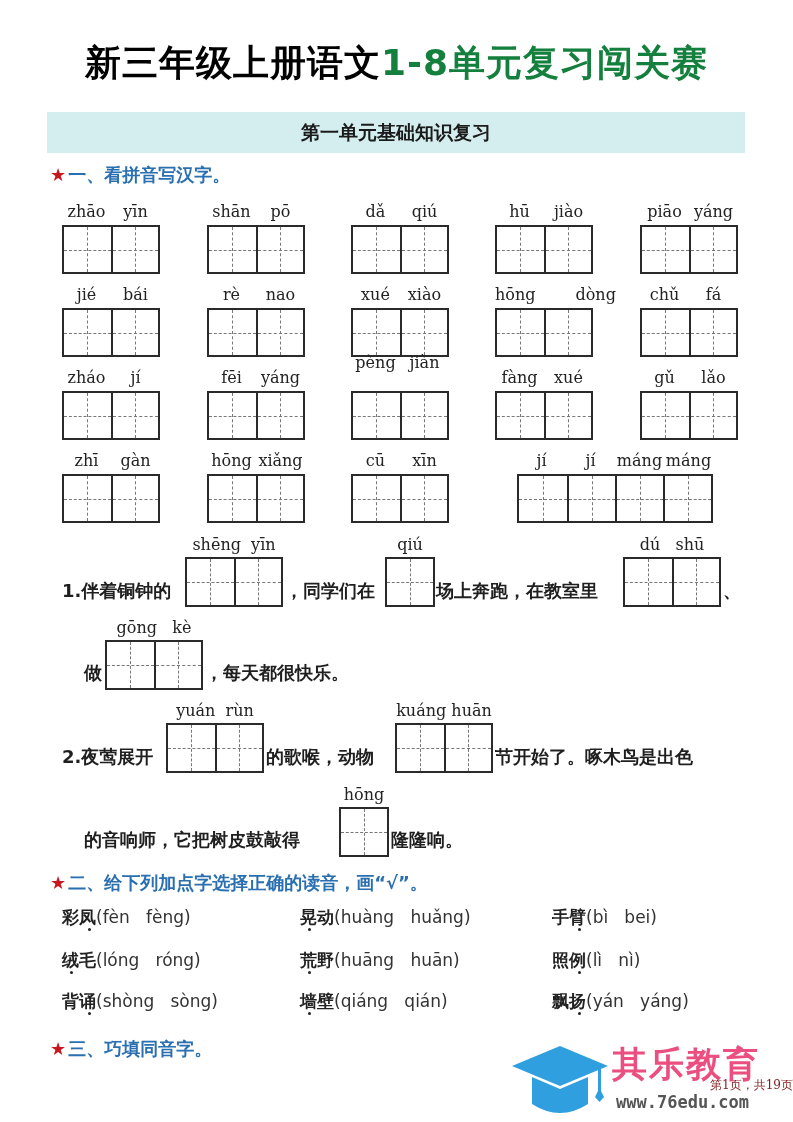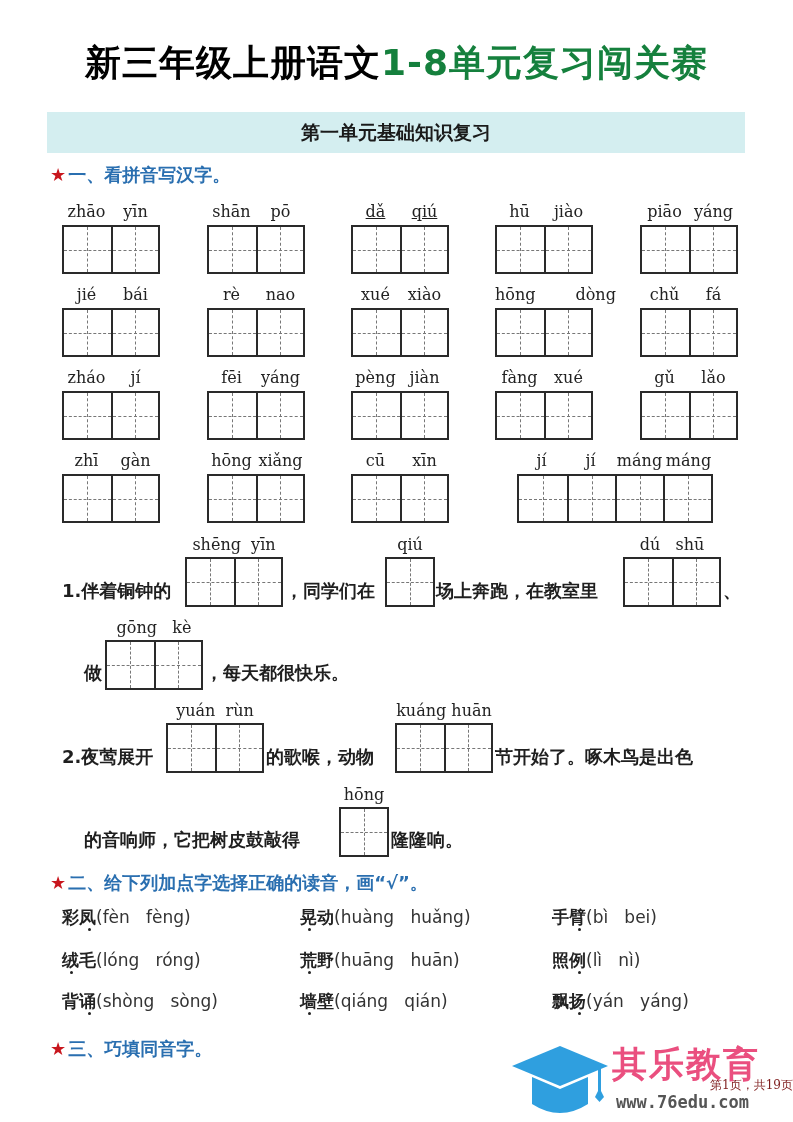--- a/index.html
+++ b/index.html
@@ -67,21 +67,21 @@
       <div class="cell"></div>
     </div>
     <div class="abs" style="left: 207px; top: 203px; width: 98px; display: flex;">
       <span class="py" style="width: 49px; display: inline-block;">shān</span>
       <span class="py" style="width: 49px; display: inline-block;">pō</span>
     </div>
     <div class="abs tian" style="left: 207px; top: 225px; width: 98px; height: 49px;">
       <div class="cell"></div>
       <div class="cell"></div>
     </div>
-    <div class="abs" style="left: 351px; top: 203px; width: 98px; display: flex; text-decoration: underline;">
+    <div class="abs" style="left: 351px; top: 203px; width: 98px; display: flex;">
       <span class="py" style="width: 49px; display: inline-block;">dǎ</span>
       <span class="py" style="width: 49px; display: inline-block;">qiú</span>
     </div>
     <div class="abs tian" style="left: 351px; top: 225px; width: 98px; height: 49px;">
       <div class="cell"></div>
       <div class="cell"></div>
     </div>
     <div class="abs" style="left: 495px; top: 203px; width: 98px; display: flex;">
       <span class="py" style="width: 49px; display: inline-block;">hū</span>
       <span class="py" style="width: 49px; display: inline-block;">jiào</span>
@@ -147,21 +147,21 @@
       <div class="cell"></div>
     </div>
     <div class="abs" style="left: 207px; top: 369px; width: 98px; display: flex;">
       <span class="py" style="width: 49px; display: inline-block;">fēi</span>
       <span class="py" style="width: 49px; display: inline-block;">yáng</span>
     </div>
     <div class="abs tian" style="left: 207px; top: 391px; width: 98px; height: 49px;">
       <div class="cell"></div>
       <div class="cell"></div>
     </div>
-    <div class="abs" style="left: 351px; top: 369px; width: 98px; display: flex; justify-content: space-between;">
+    <div class="abs" style="left: 351px; top: 354px; width: 98px; display: flex; justify-content: space-between;">
       <span class="py" style="width: 49px; display: inline-block;">pèng</span>
       <span class="py" style="width: 49px; display: inline-block;">jiàn</span>
     </div>
     <div class="abs tian" style="left: 351px; top: 391px; width: 98px; height: 49px;">
       <div class="cell"></div>
       <div class="cell"></div>
     </div>
     <div class="abs" style="left: 495px; top: 369px; width: 98px; display: flex;">
       <span class="py" style="width: 49px; display: inline-block;">fàng</span>
       <span class="py" style="width: 49px; display: inline-block;">xué</span>

